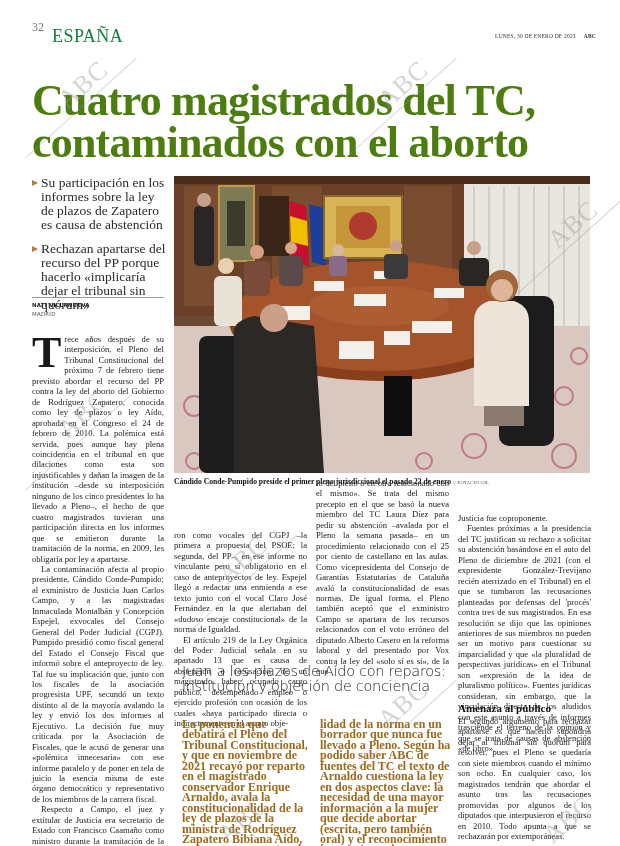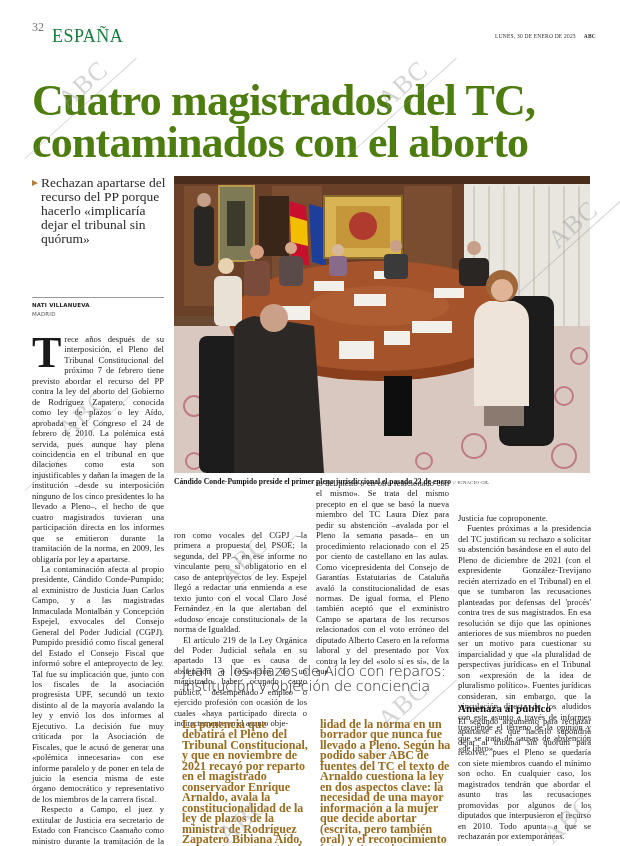--- a/index.html
+++ b/index.html
@@ -60,20 +60,24 @@
 <div class="abs dateline">
   <span>LUNES, 30 DE ENERO DE 2023</span><b>ABC</b>
 </div>
 
 <div class="abs headline">
   <div>Cuatro magistrados del TC,</div>
   <div>contaminados con el aborto</div>
 </div>
 
 <div class="abs summary">
+  <div class="sum-item">
+    <span class="tri"></span>
+    <span>Su participación en los informes sobre la ley de plazos de Zapatero es causa de abstención</span>
+  </div>
   <div class="sum-item">
     <span class="tri"></span>
     <span>Rechazan apartarse del recurso del PP porque hacerlo «implicaría dejar el tribunal sin quórum»</span>
   </div>
 </div>
 <div class="abs rule"></div>
 <div class="abs byline">NATI VILLANUEVA</div>
 <div class="abs place">MADRID</div>
 
 <div class="abs col col1">

